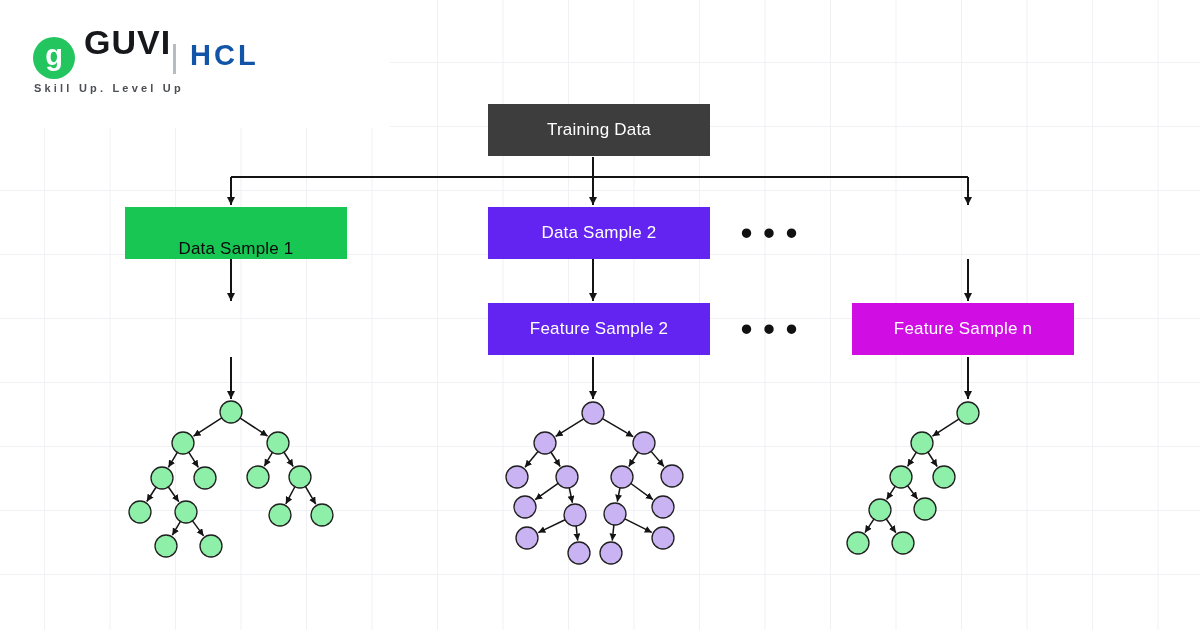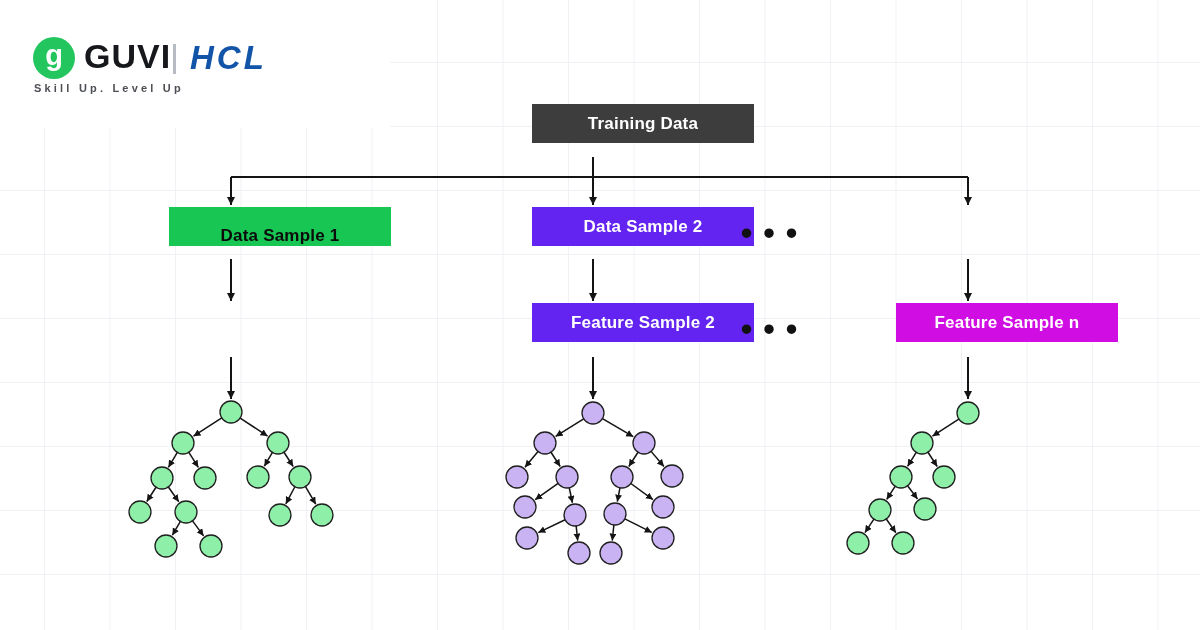--- a/index.html
+++ b/index.html
@@ -20,35 +20,34 @@
   }
   .logo-backdrop{ position:absolute; left:0; top:0; width:390px; height:128px; background:#ffffff; }
 
   
   .guvi-circle{
     position:absolute; left:33px; top:37px; width:42px; height:42px; border-radius:50%;
     background:var(--brand-green,#22c55e);
     display:flex; align-items:center; justify-content:center;
   }
   .guvi-g{ color:#ffffff; font-size:29px; font-weight:700; line-height:1; transform:translateY(-3px); }
-  .brand{ position:absolute; left:84px; top:37px; font-size:34px; font-weight:800; color:#16181c; letter-spacing:1px; }
+  .brand{ position:absolute; left:84px; top:23px; font-size:34px; font-weight:800; color:#16181c; letter-spacing:1px; }
   .logo-divider{ position:absolute; left:173px; top:44px; width:3px; height:30px; background:#b7bcc2; }
   .partner{
-    position:absolute; left:190px; top:39px; font-size:33px; font-weight:800; font-style:italic;
+    position:absolute; left:190px; top:39px; font-size:29px; font-weight:800; 
     color:var(--hcl-blue,#1254a8); letter-spacing:3px;
   }
   .tagline{ position:absolute; left:34px; top:82px; font-size:11px; font-weight:600; color:#4c4f54; letter-spacing:3.2px; }
 
   
   .box{
-    position:absolute; width:222px; height:39px;
+    position:absolute; width:222px; height:52px;
     display:flex; align-items:center; justify-content:center;
-    font-size:17px; font-weight:700; letter-spacing:.2px;
+    font-size:17px; font-weight:400; letter-spacing:.2px;
     z-index:2;
-    margin-left:44px;
   }
   .dark    { background:var(--box-dark,#3d3d3d); color:#ffffff; }
   .green   { background:var(--green,#17c653);   color:#0b0b0b; }
   .purple  { background:var(--purple,#6323f0);  color:#ffffff; }
   .magenta { background:var(--magenta,#d00ee4); color:#ffffff; }
 
   .dots{
     position:absolute; width:84px; height:52px;
     display:flex; align-items:center; justify-content:center;
     font-size:33px; font-weight:700; color:#111;

